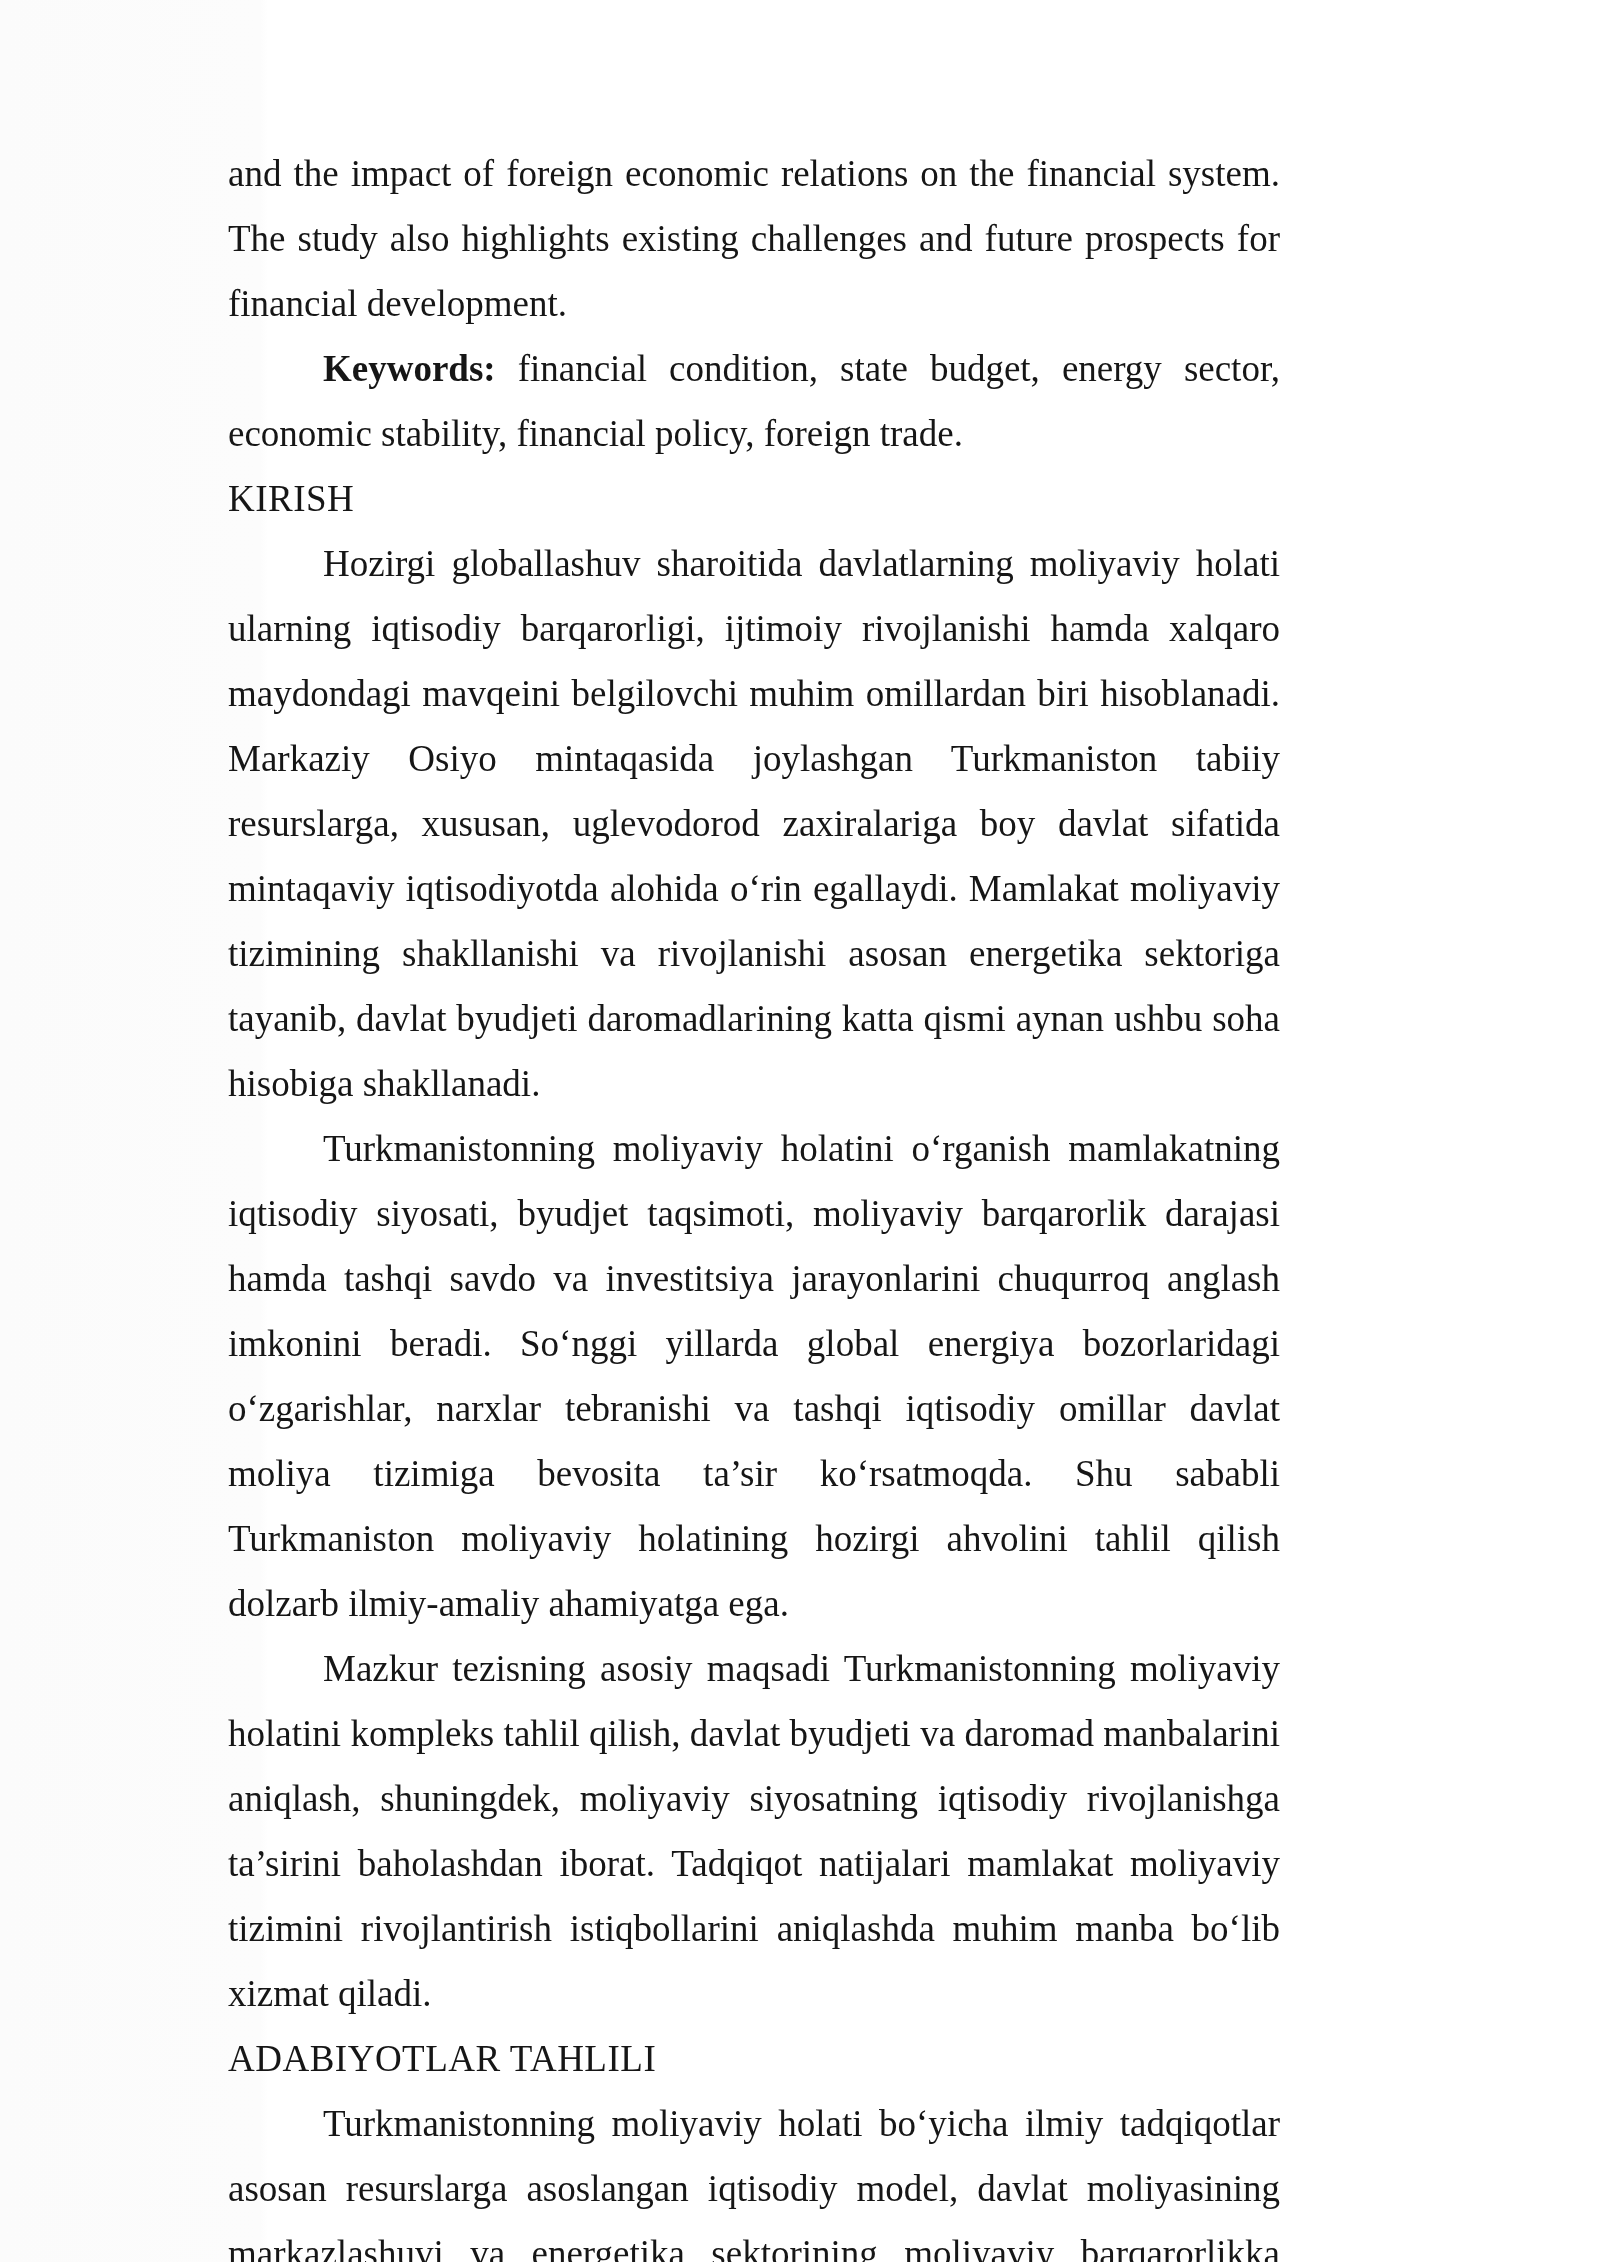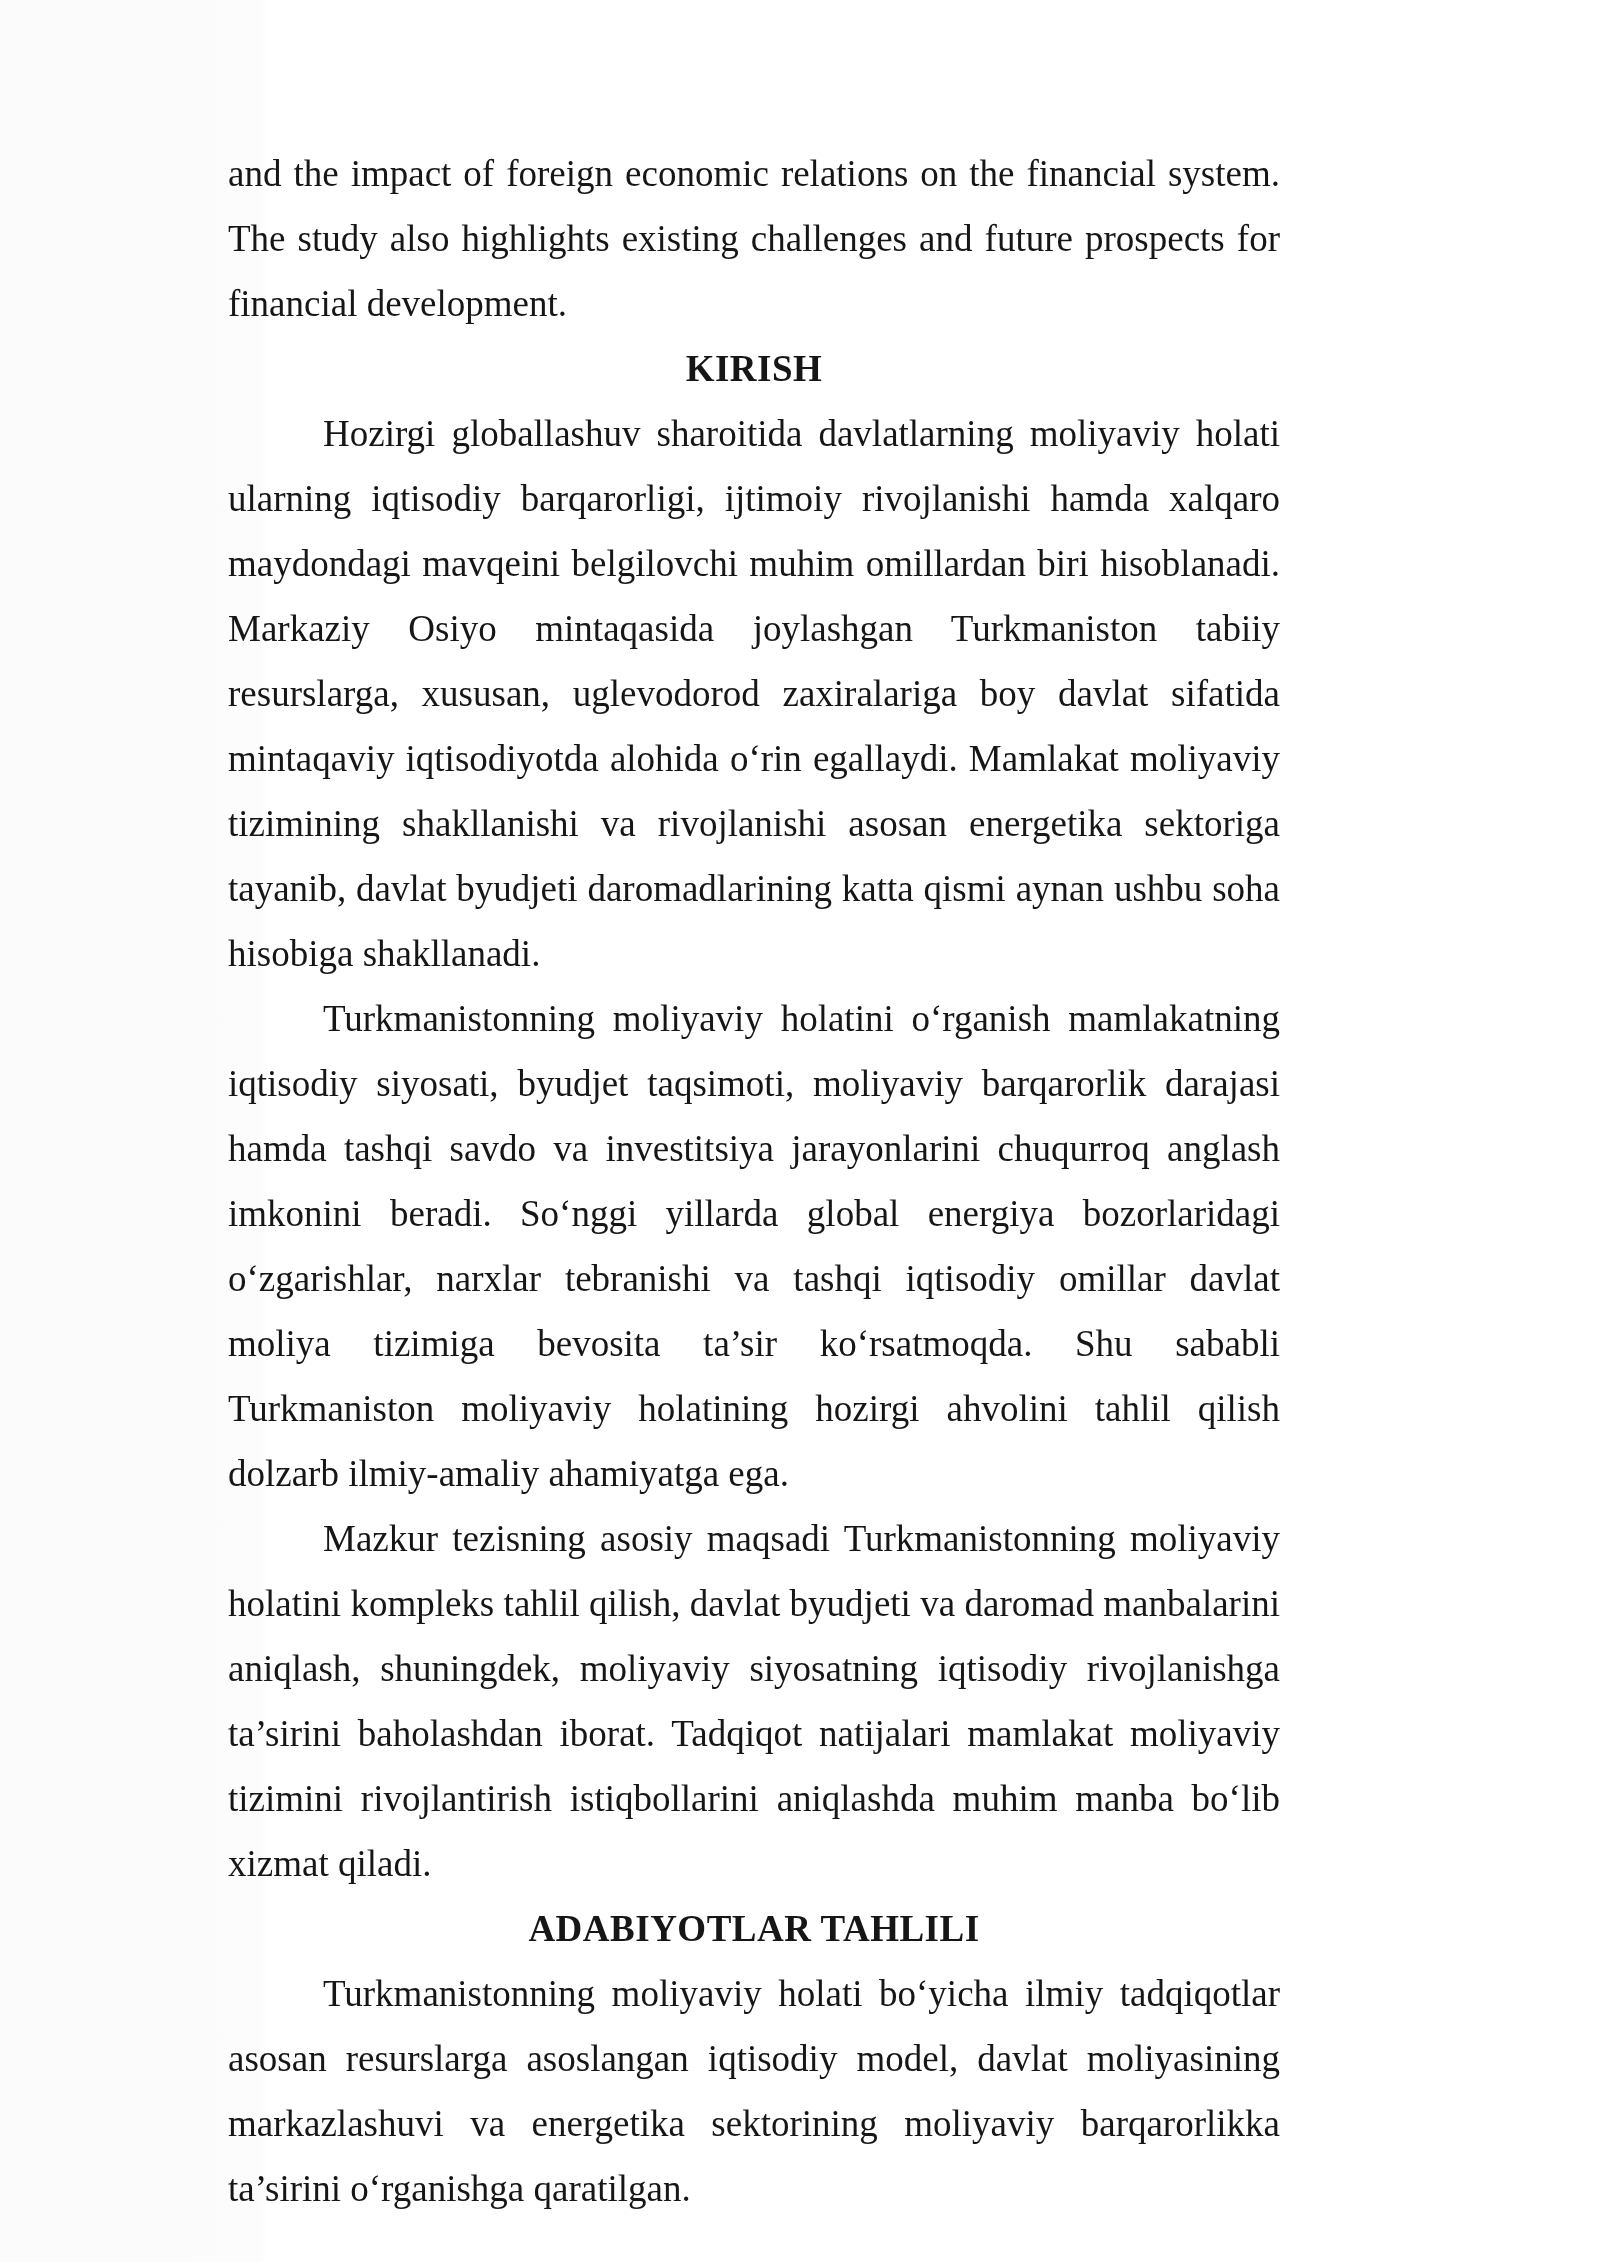--- a/index.html
+++ b/index.html
@@ -29,35 +29,35 @@
     text-align: justify;
     text-align-last: left;
   }
   .para.indent {
     text-indent: 95px;
   }
   .heading {
     margin: 0;
     font-size: 37px;
     line-height: 65px;
-    font-weight: bold;
-    text-align: center;
+    font-weight: normal;
     letter-spacing: 0.5px;
   }
   .kw-label {
     font-weight: bold;
   }
 </style>
 </head>
 <body>
 
 <div class="page">
 
   <p class="para">and the impact of foreign economic relations on the financial system. The study also highlights existing challenges and future prospects for financial development.</p>
 
+  <p class="para indent"><span class="kw-label">Keywords:</span><span> financial condition, state budget, energy sector, economic stability, financial policy, foreign trade.</span></p>
 
   <h2 class="heading">KIRISH</h2>
 
   <p class="para indent">Hozirgi globallashuv sharoitida davlatlarning moliyaviy holati ularning iqtisodiy barqarorligi, ijtimoiy rivojlanishi hamda xalqaro maydondagi mavqeini belgilovchi muhim omillardan biri hisoblanadi. Markaziy Osiyo mintaqasida joylashgan Turkmaniston tabiiy resurslarga, xususan, uglevodorod zaxiralariga boy davlat sifatida mintaqaviy iqtisodiyotda alohida o‘rin egallaydi. Mamlakat moliyaviy tizimining shakllanishi va rivojlanishi asosan energetika sektoriga tayanib, davlat byudjeti daromadlarining katta qismi aynan ushbu soha hisobiga shakllanadi.</p>
 
   <p class="para indent">Turkmanistonning moliyaviy holatini o‘rganish mamlakatning iqtisodiy siyosati, byudjet taqsimoti, moliyaviy barqarorlik darajasi hamda tashqi savdo va investitsiya jarayonlarini chuqurroq anglash imkonini beradi. So‘nggi yillarda global energiya bozorlaridagi o‘zgarishlar, narxlar tebranishi va tashqi iqtisodiy omillar davlat moliya tizimiga bevosita ta’sir ko‘rsatmoqda. Shu sababli Turkmaniston moliyaviy holatining hozirgi ahvolini tahlil qilish dolzarb ilmiy-amaliy ahamiyatga ega.</p>
 
   <p class="para indent">Mazkur tezisning asosiy maqsadi Turkmanistonning moliyaviy holatini kompleks tahlil qilish, davlat byudjeti va daromad manbalarini aniqlash, shuningdek, moliyaviy siyosatning iqtisodiy rivojlanishga ta’sirini baholashdan iborat. Tadqiqot natijalari mamlakat moliyaviy tizimini rivojlantirish istiqbollarini aniqlashda muhim manba bo‘lib xizmat qiladi.</p>
 
   <h2 class="heading">ADABIYOTLAR TAHLILI</h2>

